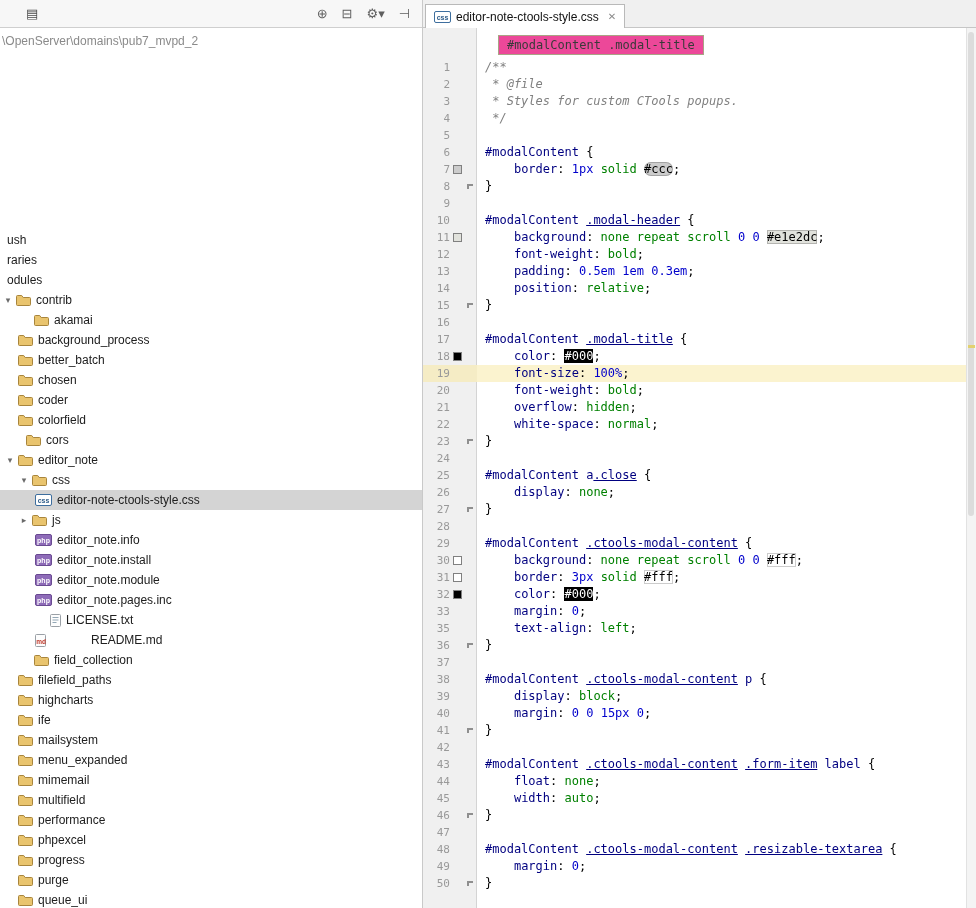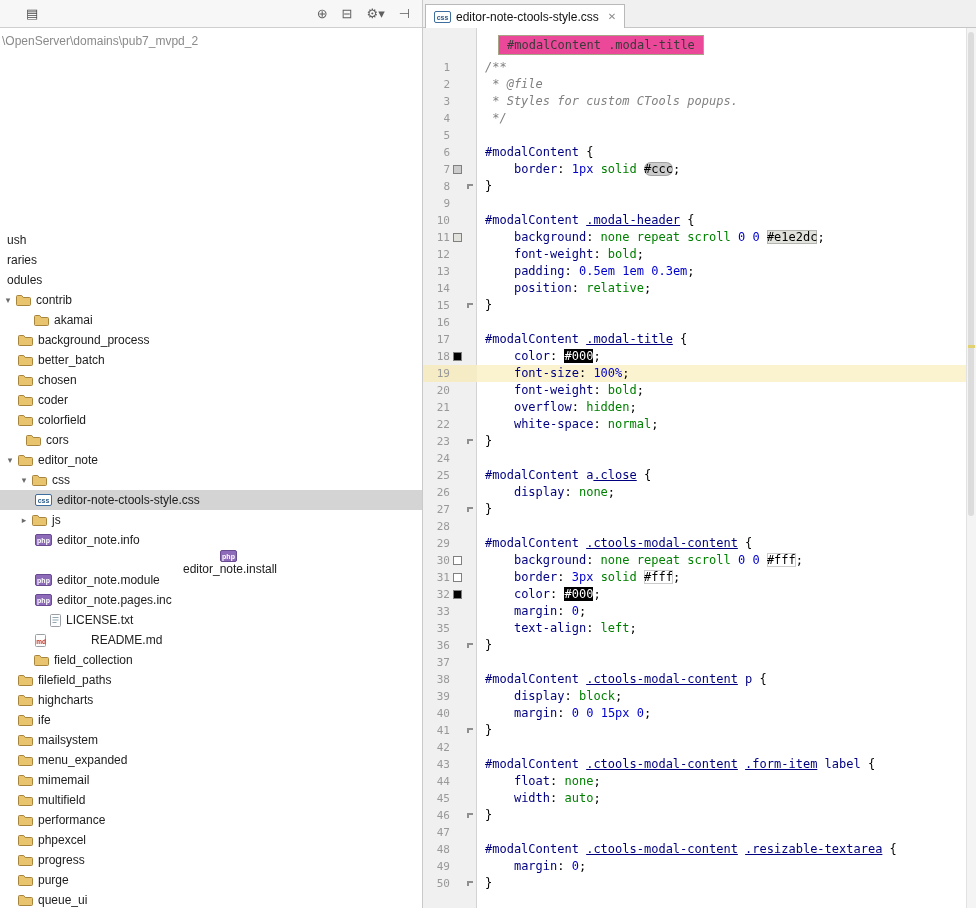--- a/index.html
+++ b/index.html
@@ -202,21 +202,21 @@
               </svg>
             </span>
             <span class="tree-label">js</span>
           </div>
           <div class="tree-row" style="padding-left: 33px;">
             <span class="titem-icon">
               <span class="fbadge fbadge-php">php</span>
             </span>
             <span class="tree-label">editor_note.info</span>
           </div>
-          <div class="tree-row" style="padding-left: 33px; flex-direction: column;">
+          <div class="tree-row" style="padding-left: 33px;">
             <span class="titem-icon">
               <span class="fbadge fbadge-php">php</span>
             </span>
             <span class="tree-label">editor_note.install</span>
           </div>
           <div class="tree-row" style="padding-left: 33px;">
             <span class="titem-icon">
               <span class="fbadge fbadge-php">php</span>
             </span>
             <span class="tree-label">editor_note.module</span>

